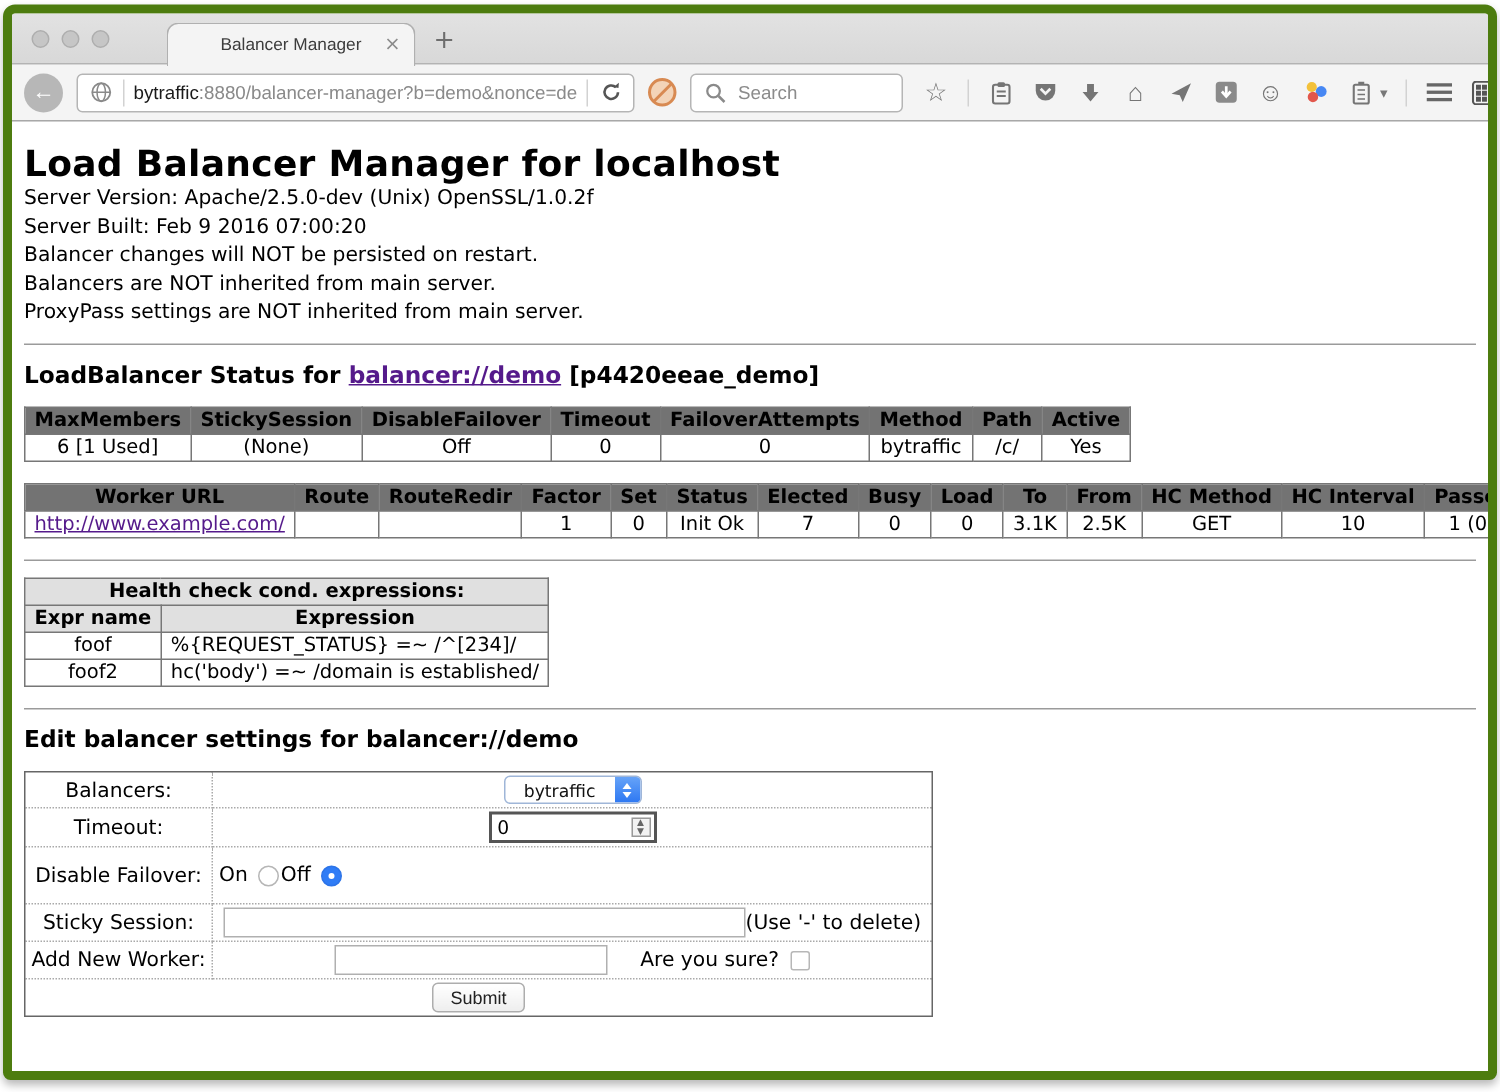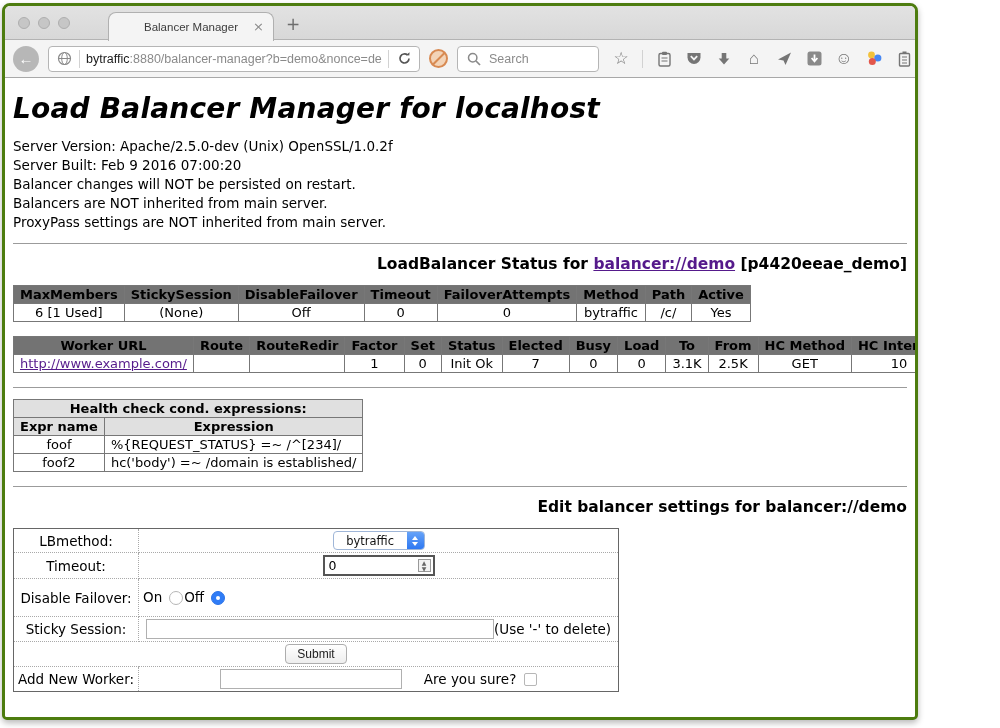--- a/index.html
+++ b/index.html
@@ -1,21 +1,21 @@
 <!DOCTYPE html>
 <html><head>
 <meta charset="utf-8">
 <style>
   * { box-sizing: border-box; margin: 0; padding: 0; }
   html,body { width:1000px; height:728px; background:#fff; font-family:"DejaVu Sans",sans-serif; }
 
   
-  .window{ position:absolute; left:2px; top:3px; width:916px; height:717px;
+  .window{ position:absolute; left:2px; top:3px; width:996px; height:717px;
     border-radius:8px 8px 5px 5px; background:#fff; overflow:hidden;
-    border:3px solid #4d7c0f; box-shadow:0 3px 6px rgba(0,0,0,.28); }
+    border:6px solid #4d7c0f; box-shadow:0 3px 6px rgba(0,0,0,.28); }
 
   .tabbar{ position:relative; height:34px;
     background:linear-gradient(#e2e2e2,#d8d8d8); border-bottom:1px solid #b3b3b3; }
   .traffic{ position:absolute; top:11px; left:13px; display:flex; gap:8px; }
   .light{ width:12px; height:12px; border-radius:50%; background:#c6c6c6; border:1px solid #aeaeae; }
   .tab{ position:absolute; left:103px; top:6px; width:166px; height:29px; z-index:2;
     background:#f4f4f4; border:1px solid #b0b0b0; border-bottom:none;
     border-radius:8px 8px 0 0; display:flex; align-items:center; justify-content:center; }
   .tab-title{ font-family:"Liberation Sans",sans-serif; font-size:11.5px; color:#3c3c3c; }
   .tab-close{ position:absolute; right:9px; top:7px; font-size:13px; color:#8b8b8b; line-height:13px; cursor:default; }
@@ -43,24 +43,24 @@
     font-family:"Liberation Sans",sans-serif; color:#333; background:transparent; }
   .searchbar input::placeholder{ color:#8b8b8b; }
   .tb-icons{ display:flex; align-items:center; gap:12px; margin-left:4px; }
   .tbi{ width:18px; height:18px; display:flex; align-items:center; justify-content:center;
     color:#757575; font-size:17px; line-height:18px; flex:none; }
   .caret{ font-size:10px; color:#777; margin-left:-8px; }
 
   
   .content{ position:absolute; top:73px; left:0; right:0; bottom:0; background:#fff;
     padding:0 8px; color:#000; font-size:14px; }
-  h1.pagetitle{ font-size:28px; font-weight:bold; margin:13px 0 12px; letter-spacing:.2px;font-style:italic; }
+  h1.pagetitle{ font-size:24px; font-weight:bold; margin:13px 0 0; letter-spacing:.2px; }
   .srvline{ font-size:13.5px; line-height:19px; }
   hr{ border:none; border-top:1px solid #9b9b9b; margin:11px 0; }
-  .h3{ font-size:15.5px; font-weight:bold; margin:4px 0 12px;text-align:right; }
+  .h3{ font-size:15.5px; font-weight:bold; margin:4px 0 12px; }
   a.vlink{ color:#551a8b; text-decoration:underline; }
 
   table{ border-collapse:collapse; font-size:13px; margin-bottom:14px; }
   th,td{ border:1px solid #777; padding:1px 6px; text-align:center; white-space:nowrap; }
   th{ background:#737373; font-weight:bold; }
   td.left{ text-align:left; }
 
   .health-table th{ background:#e0e0e0;margin-top:12px; }
 
   
@@ -338,21 +338,21 @@
     </tbody>
       </table>
 
     <hr>
 
     <div class="h3">Edit balancer settings for balancer://demo</div>
 
     <table class="form-table">
       <tbody>
           <tr>
-        <td class="lbl">LBmethod:</td>
+        <td class="lbl">Balancers:</td>
         <td>
           <div class="ctr">
             <span class="sel">
               <span class="sel-txt">bytraffic</span>
               <span class="sel-btn">
                     <span class="tri-up"></span>
                     <span class="tri-dn"></span>
                   </span>
             </span>
           </div>
@@ -387,33 +387,33 @@
       <tr>
         <td class="lbl">Sticky Session:</td>
         <td>
           <div class="sticky-row">
             <input class="txt-input w-sticky" type="text" value="" style="">
             <span>(Use '-' to delete)</span>
           </div>
         </td>
       </tr>
       <tr>
-        <td colspan="2" style="text-align:center">
-          <button class="submit">Submit</button>
-        </td>
-      </tr>
-      <tr>
         <td class="lbl">Add New Worker:</td>
         <td>
           <div class="worker-row">
             <input class="txt-input w-worker" type="text" value="" style="">
             <span class="sure">
               <span>Are you sure?</span>
               <span class="checkbox"></span>
             </span>
           </div>
         </td>
       </tr>
+      <tr>
+        <td colspan="2" style="text-align:center">
+          <button class="submit">Submit</button>
+        </td>
+      </tr>
     </tbody>
       </table>
 
   </div>
 </div>
 
 </body></html>

